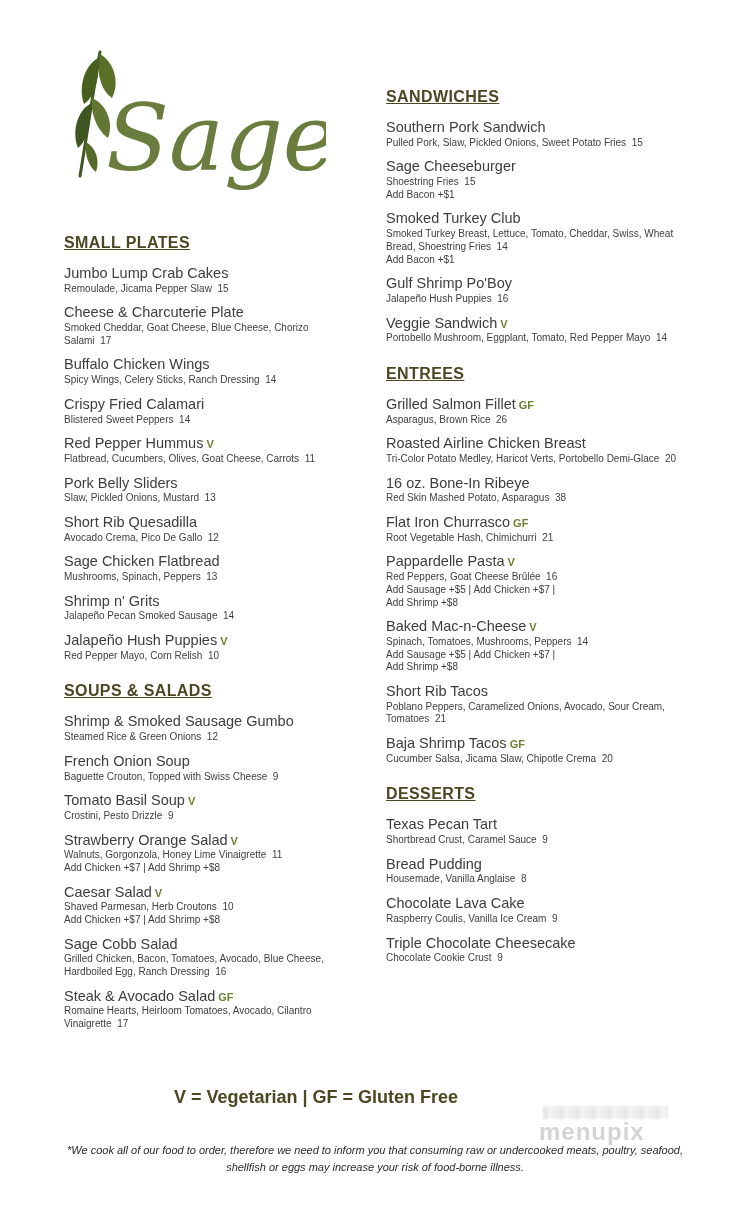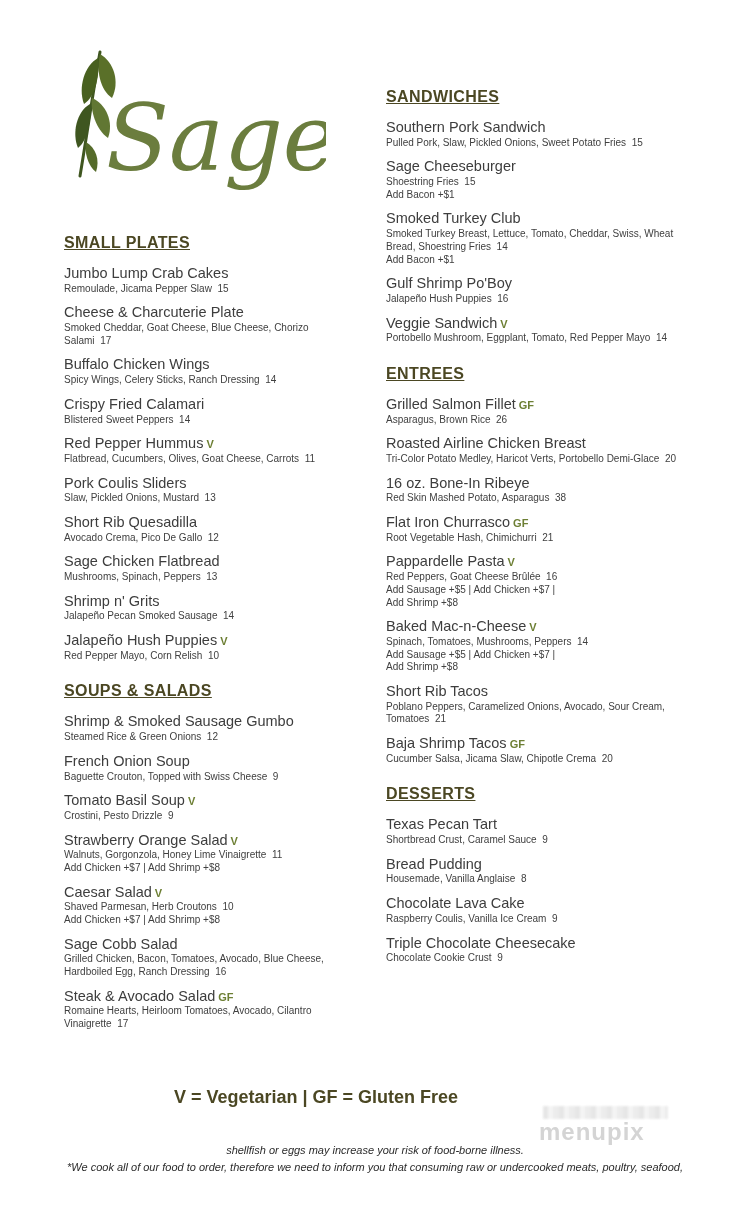--- a/index.html
+++ b/index.html
@@ -94,21 +94,21 @@
         </div>
         <div class="menu-item">
           <div class="item-name">Crispy Fried Calamari</div>
           <div class="item-desc">Blistered Sweet Peppers<span class="price">&nbsp; 14</span></div>
         </div>
         <div class="menu-item">
           <div class="item-name">Red Pepper Hummus<span class="badge">V</span></div>
           <div class="item-desc">Flatbread, Cucumbers, Olives, Goat Cheese, Carrots<span class="price">&nbsp; 11</span></div>
         </div>
         <div class="menu-item">
-          <div class="item-name">Pork Coulis Sliders</div>
+          <div class="item-name">Pork Belly Sliders</div>
           <div class="item-desc">Slaw, Pickled Onions, Mustard<span class="price">&nbsp; 13</span></div>
         </div>
         <div class="menu-item">
           <div class="item-name">Short Rib Quesadilla</div>
           <div class="item-desc">Avocado Crema, Pico De Gallo<span class="price">&nbsp; 12</span></div>
         </div>
         <div class="menu-item">
           <div class="item-name">Sage Chicken Flatbread</div>
           <div class="item-desc">Mushrooms, Spinach, Peppers<span class="price">&nbsp; 13</span></div>
         </div>
@@ -242,17 +242,17 @@
     </div>
 
   <div class="legend">V = Vegetarian | GF = Gluten Free</div>
 
   <div class="watermark">
     <div class="wm-noise"></div>
     <div class="wm-text">menupix</div>
   </div>
 
   <div class="disclaimer">
+    <div>*We cook all of our food to order, therefore we need to inform you that consuming raw or undercooked meats, poultry, seafood,</div>
     <div>shellfish or eggs may increase your risk of food-borne illness.</div>
-    <div>*We cook all of our food to order, therefore we need to inform you that consuming raw or undercooked meats, poultry, seafood,</div>
   </div>
 
 </div>
 
 </body></html>

